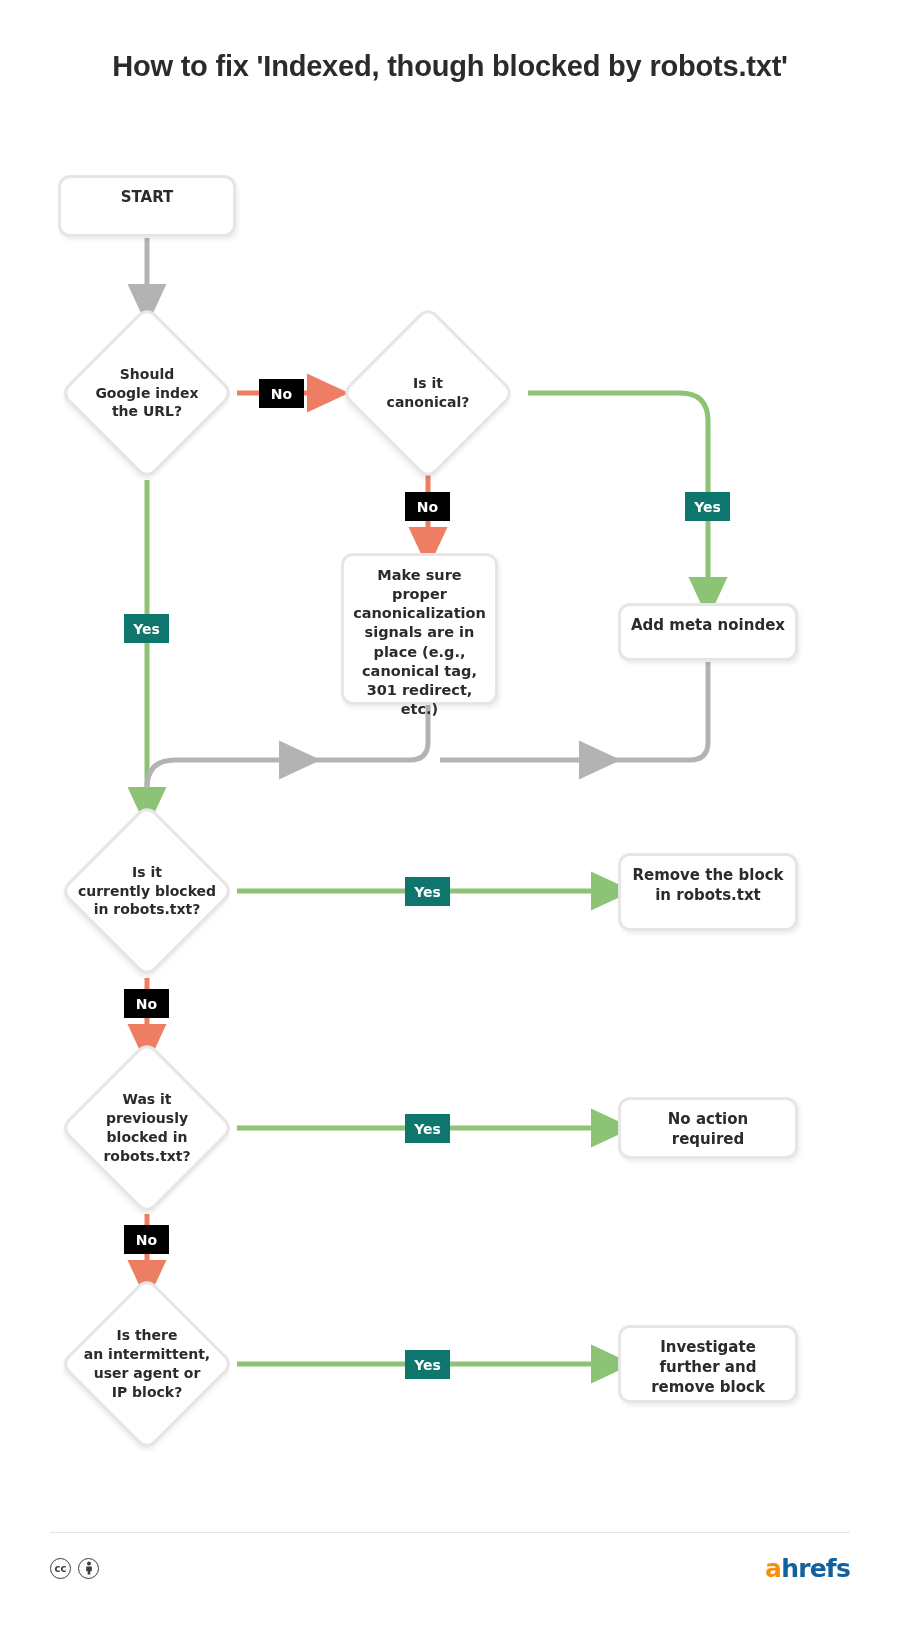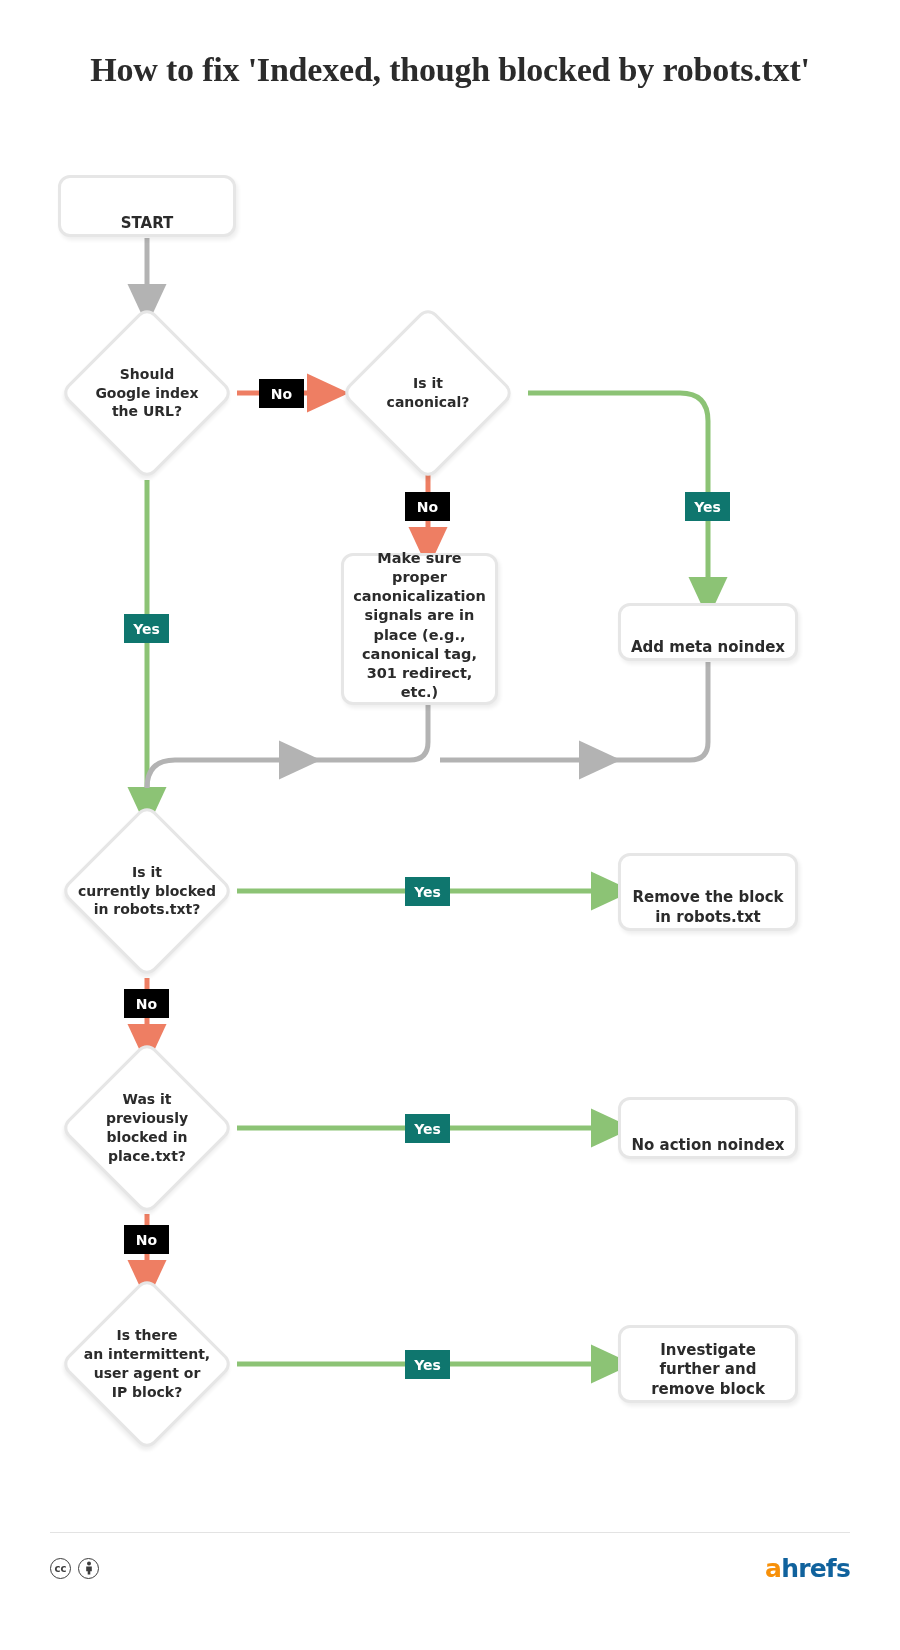--- a/index.html
+++ b/index.html
@@ -16,22 +16,22 @@
     overflow: hidden;
   }
 
   
   .title {
     position: absolute;
     left: 0;
     top: 48px;
     width: 900px;
     text-align: center;
-    font-family: Liberation Serif, serif;
-    font-size: 34px;
+    font-family: Liberation Sans, sans-serif;
+    font-size: 29px;
     font-weight: 700;
     line-height: 1.3;
     color: #2b2b2b;
     letter-spacing: -0.2px;
   }
 
   
   #wires {
     position: absolute;
     left: 0;
@@ -47,24 +47,24 @@
     box-sizing: border-box;
   }
 
   
   .boxnode {
     background: #ffffff;
     border: 3px solid #e6e6e6;
     border-radius: 12px;
     box-shadow: 2px 3px 4px rgba(0,0,0,0.07);
     display: flex;
-    align-items: flex-end;
+    align-items: flex-start;
     justify-content: center;
     text-align: center;
-    padding: 0 10px;
+    padding: 10px 10px;
     font-size: 15px;
     font-weight: 700;
     line-height: 1.32;
     color: #2b2b2b;
   }
 
   
   .diamond {
     display: block;
   }
@@ -255,25 +255,25 @@
 
 <div class="node boxnode" style="left:618px; top:853px; width:180px; height:78px;">
   <span>Remove the block in robots.txt</span>
 </div>
 
 <div class="node diamond" style="left:85px; top:1066px; width:124px; height:124px;">
   <div class="dshape"></div>
   <div class="dlabel" style="white-space: pre-line;">Was it
 previously
 blocked in
-place.txt?</div>
+robots.txt?</div>
 </div>
 
 <div class="node boxnode" style="left:618px; top:1097px; width:180px; height:62px;">
-  <span>No action noindex</span>
+  <span>No action required</span>
 </div>
 
 <div class="node diamond" style="left:85px; top:1302px; width:124px; height:124px;">
   <div class="dshape"></div>
   <div class="dlabel" style="white-space: pre-line;">Is there
 an intermittent,
 user agent or
 IP block?</div>
 </div>
 

